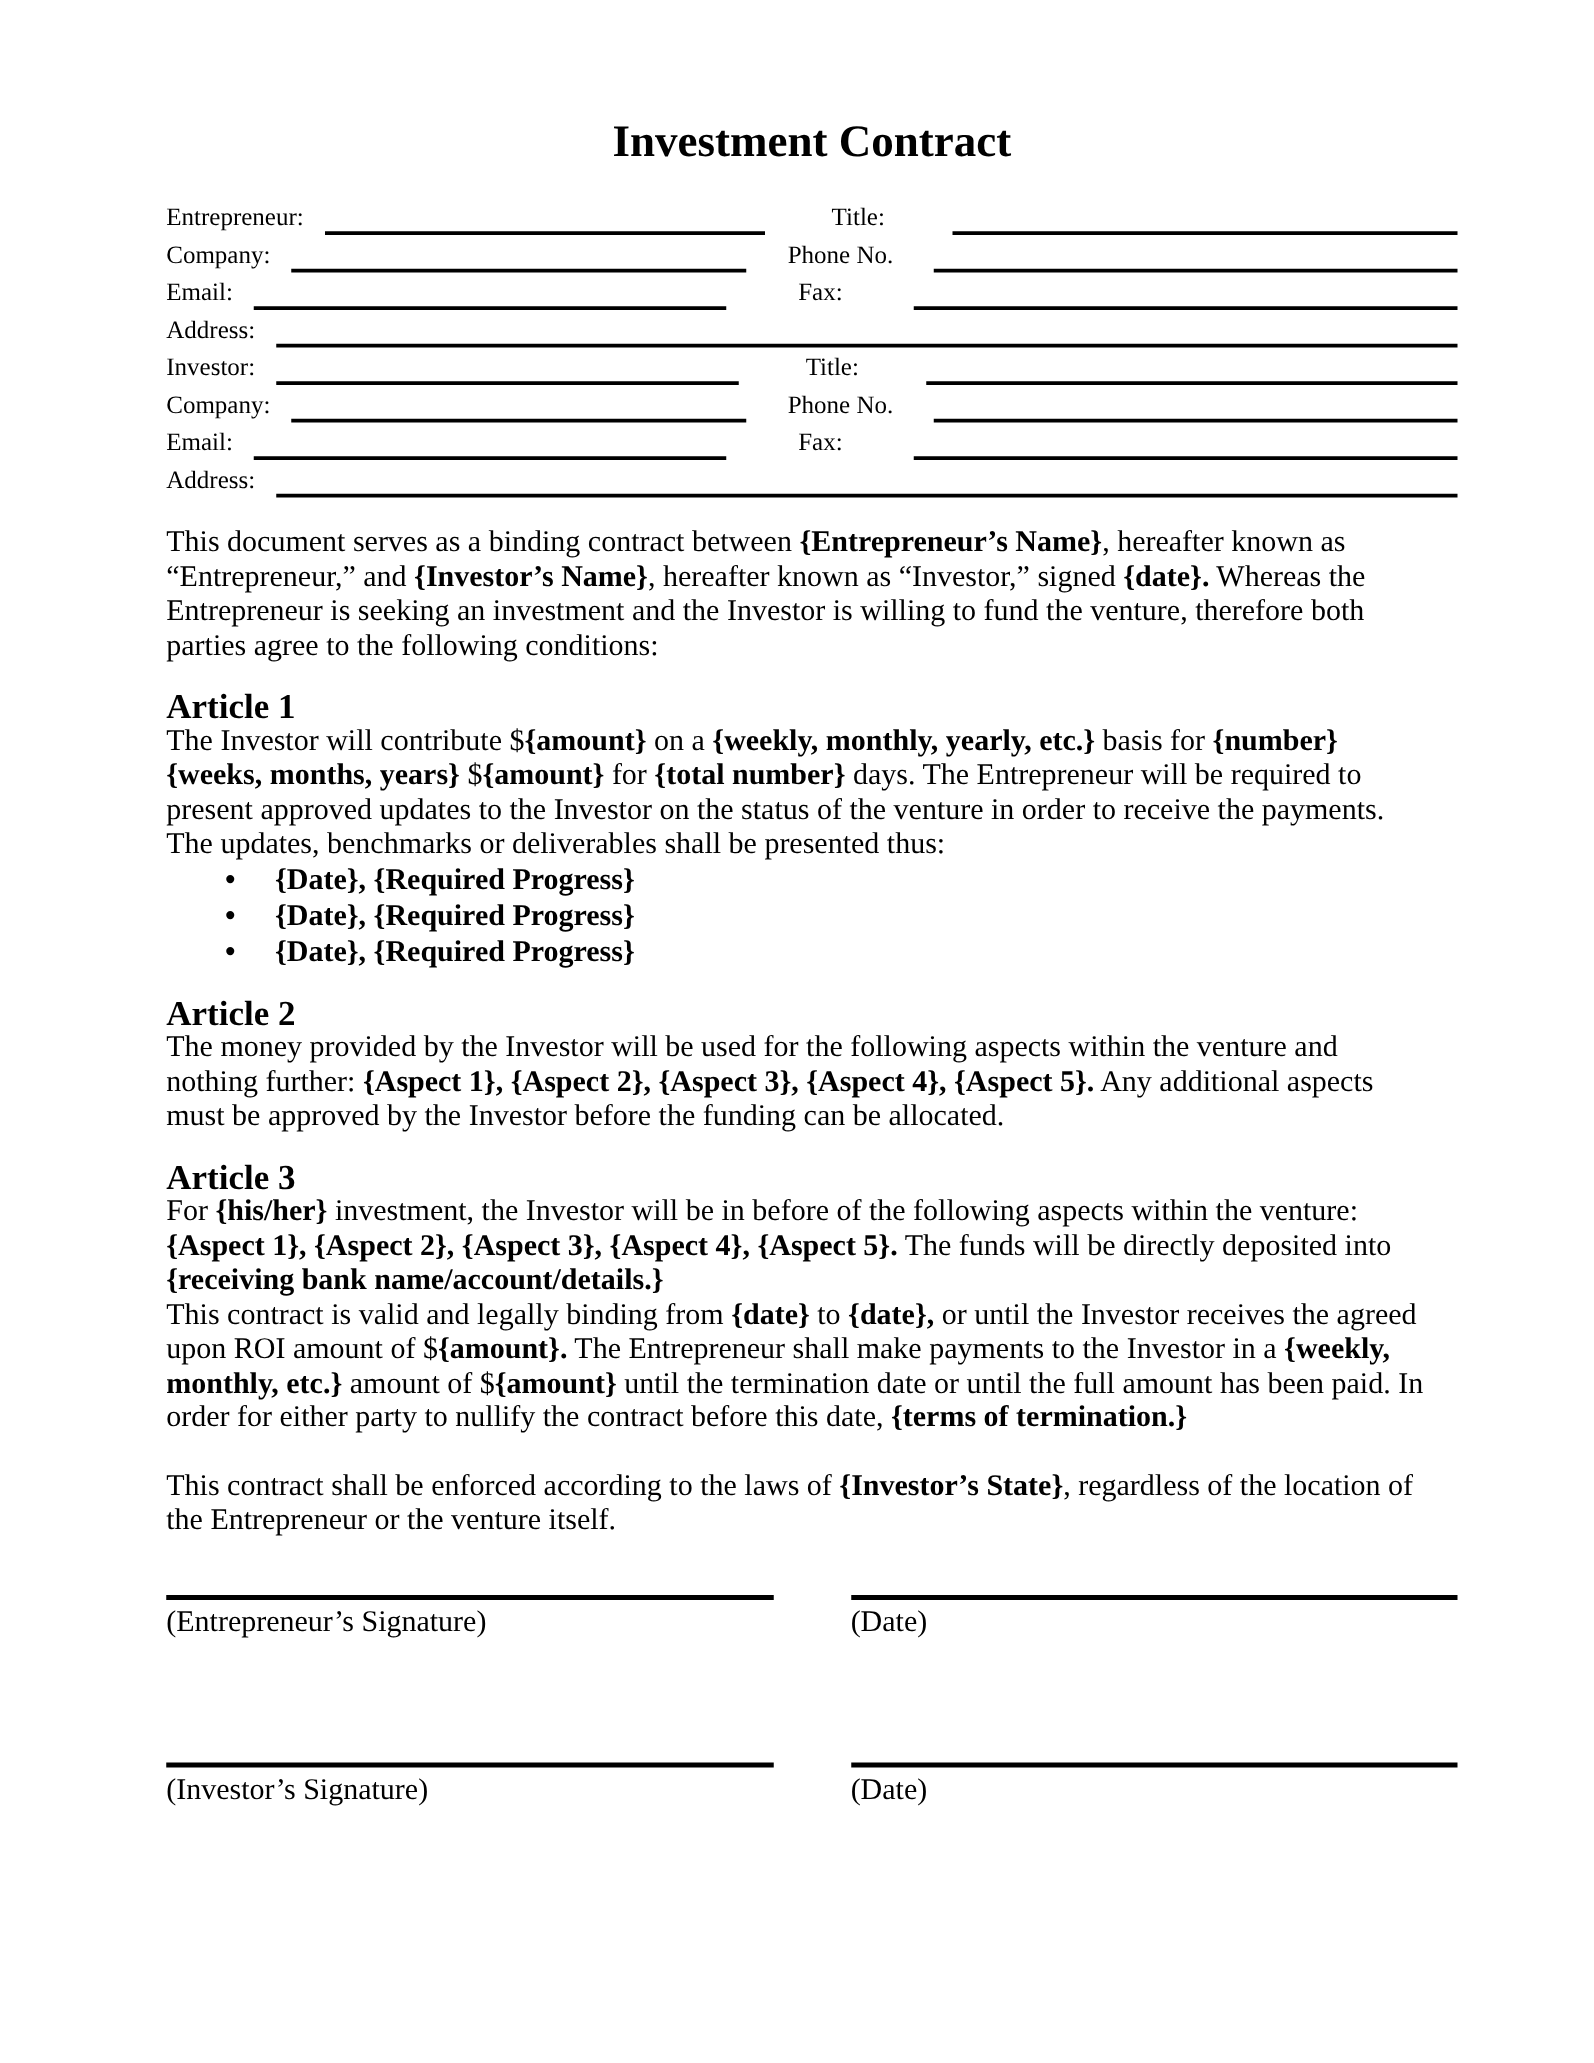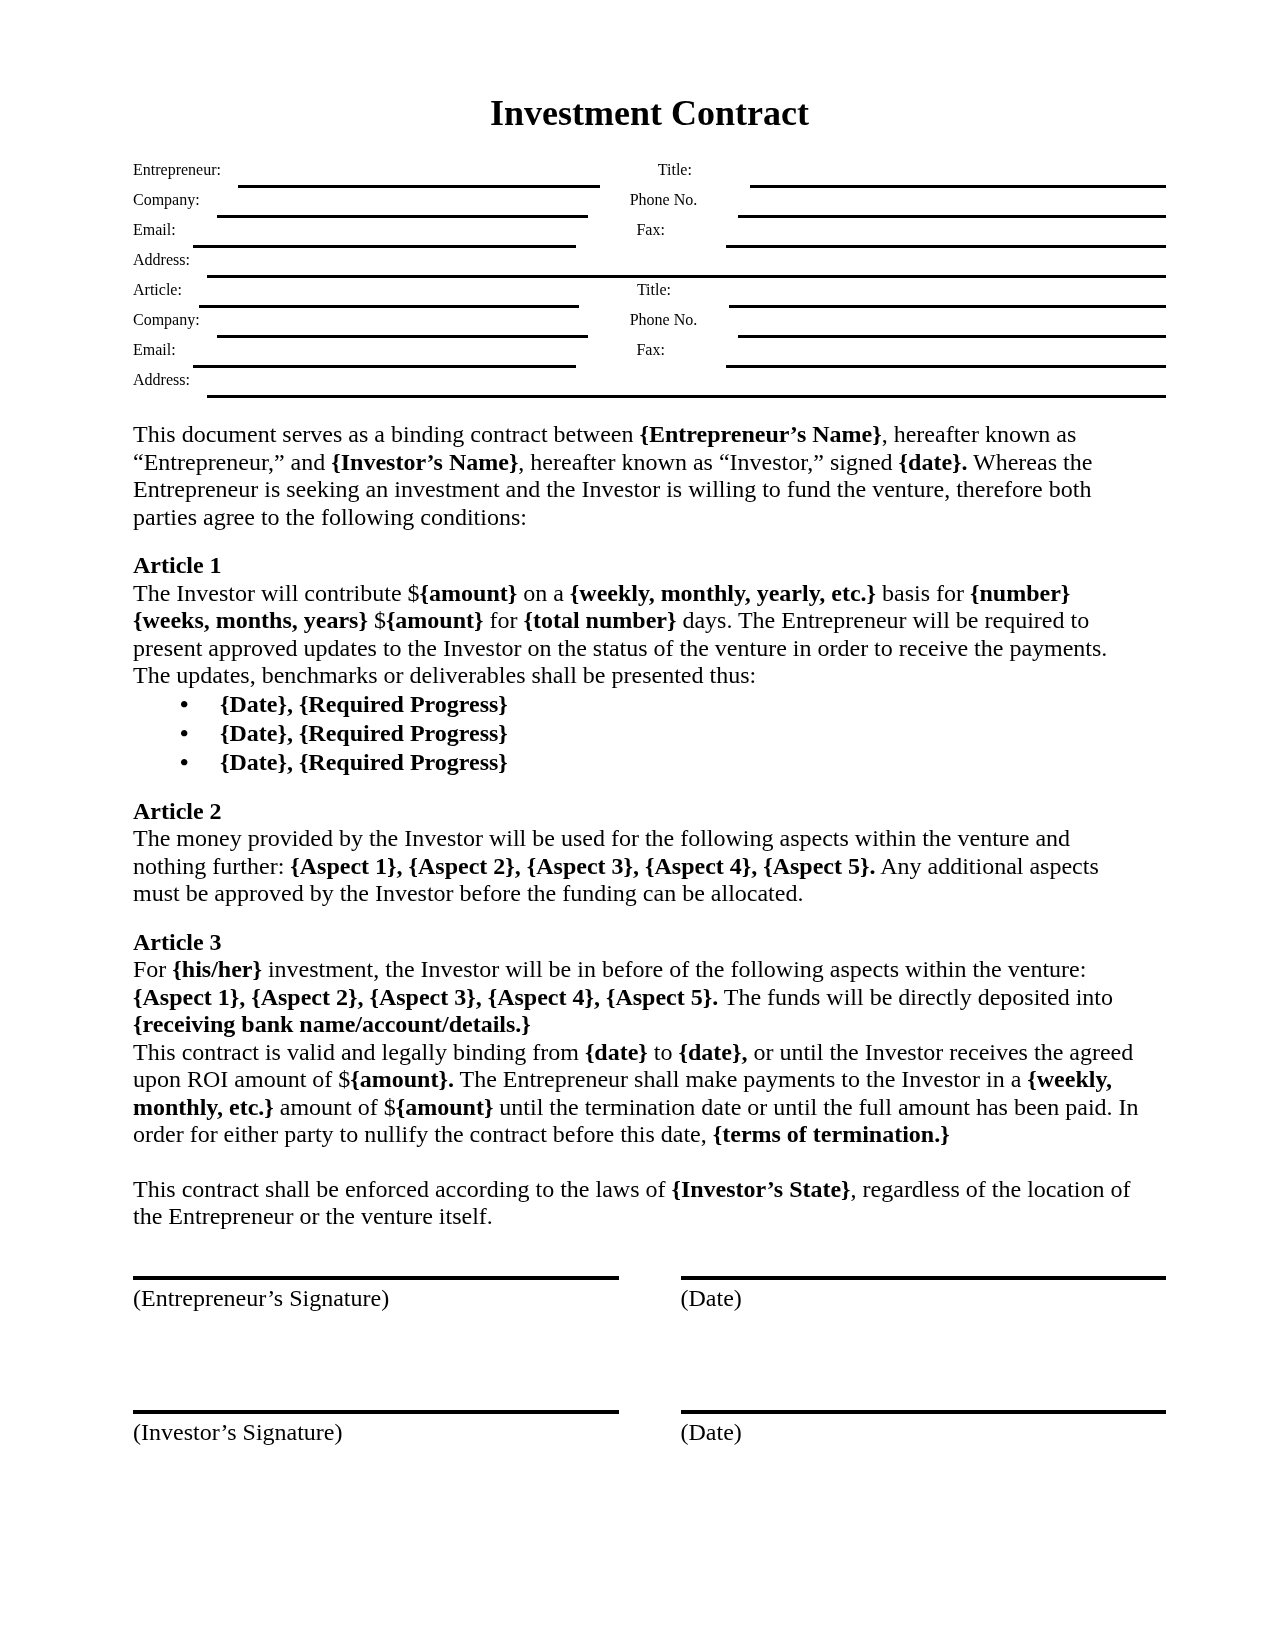--- a/index.html
+++ b/index.html
@@ -15,37 +15,37 @@
     padding:96px 109px 0 133px;
   }
   .title{
     font-size:36px;line-height:34px;font-weight:bold;
     text-align:center;margin:0;
   }
   
   .form{margin-top:27px;}
   .form-row{
     display:flex;height:30px;
-    font-size:16px;line-height:26px;
+    font-size:20px;line-height:26px;align-items:flex-end;
   }
   .flabel{white-space:nowrap;padding-right:17px;}
   .rlabel{flex:none;width:150px;text-align:center;white-space:nowrap;}
   .fline{
     align-self:flex-start;position:relative;top:28px;
     height:3px;background:#000;
   }
   .fline.l{flex:1;}
   .fline.r{flex:1.15;}
   .fline.full{flex:1;}
   
   .content{font-size:24px;line-height:27.5px;}
   .content p{margin:0;padding-right:26px;}
   .content > p.intro{margin-top:24px;}
   .content > p.closing{margin-top:27px;}
-  .content h2{font-size:24px;line-height:27.5px;margin:21px 0 0 0;}
+  .content h2{font-size:28px;line-height:27.5px;margin:21px 0 0 0;}
   .content ul{list-style:none;margin:0;padding:0;}
   .content li{
     position:relative;padding-left:87px;padding-right:26px;
     line-height:29px;font-weight:bold;
   }
   .content li .bullet{
     position:absolute;left:47px;top:0;
     font-weight:bold;
   }
   b{font-weight:bold;}
@@ -79,21 +79,21 @@
         <span class="flabel">Email:</span>
         <div class="fline l"></div>
         <span class="rlabel">Fax:</span>
         <div class="fline r"></div>
       </div>
       <div class="form-row">
         <span class="flabel">Address:</span>
         <div class="fline full"></div>
       </div>
       <div class="form-row">
-        <span class="flabel">Article:</span>
+        <span class="flabel">Investor:</span>
         <div class="fline l"></div>
         <span class="rlabel">Title:</span>
         <div class="fline r"></div>
       </div>
       <div class="form-row">
         <span class="flabel">Company:</span>
         <div class="fline l"></div>
         <span class="rlabel">Phone No.</span>
         <div class="fline r"></div>
       </div>

